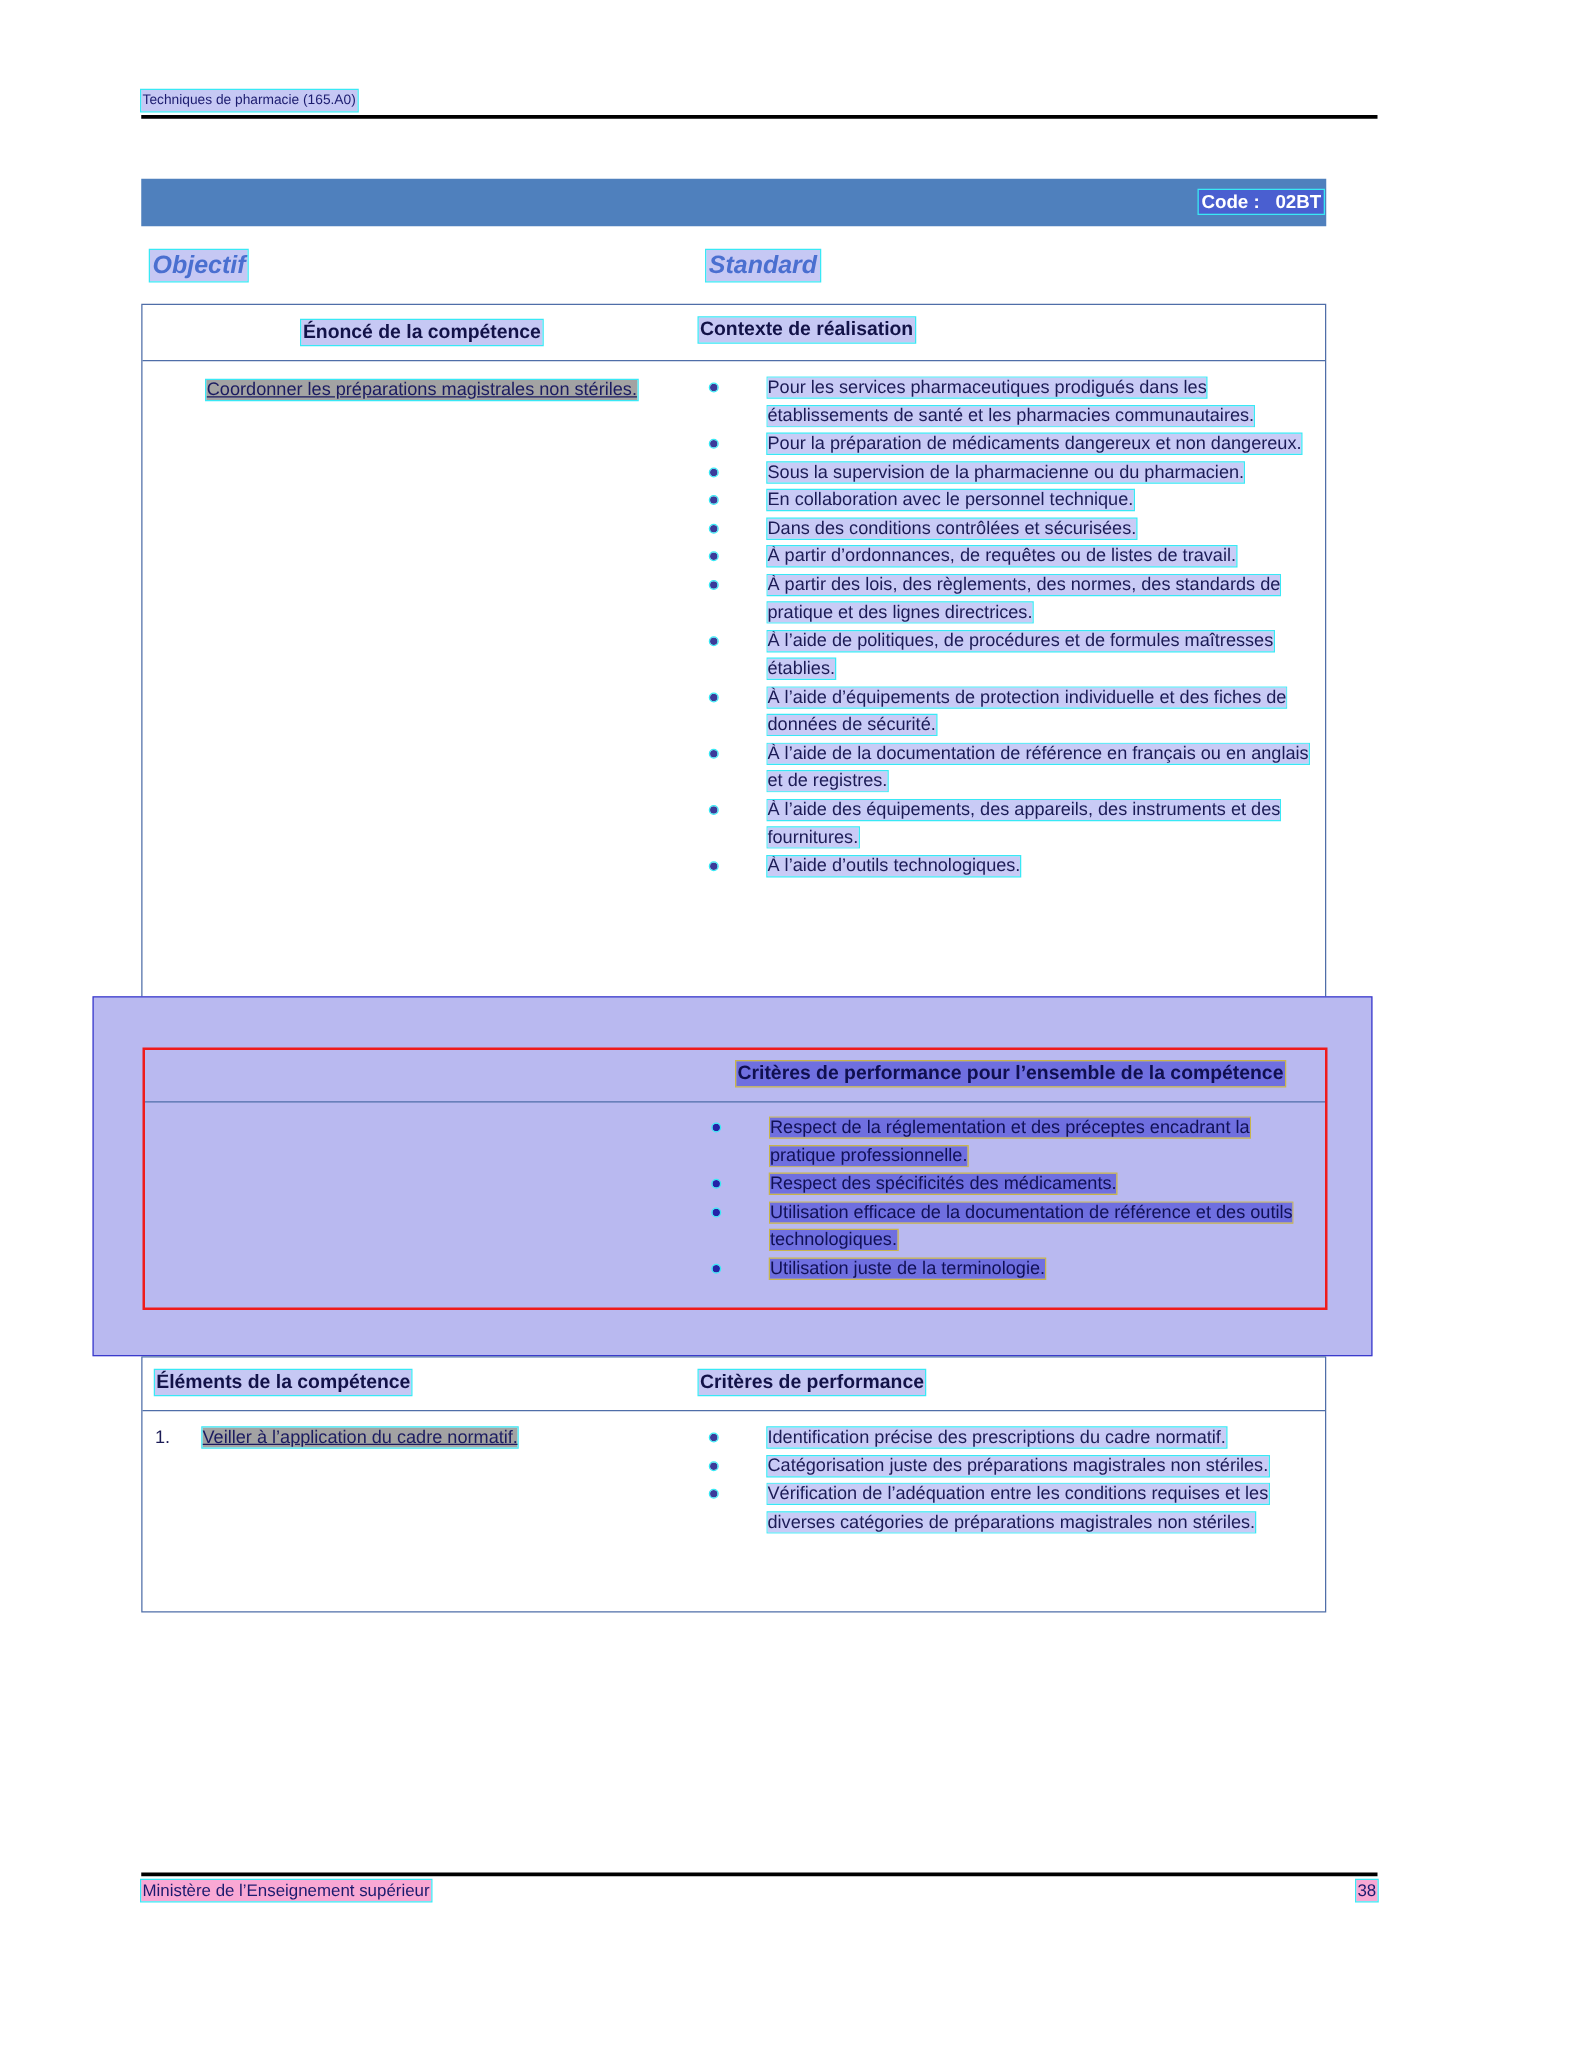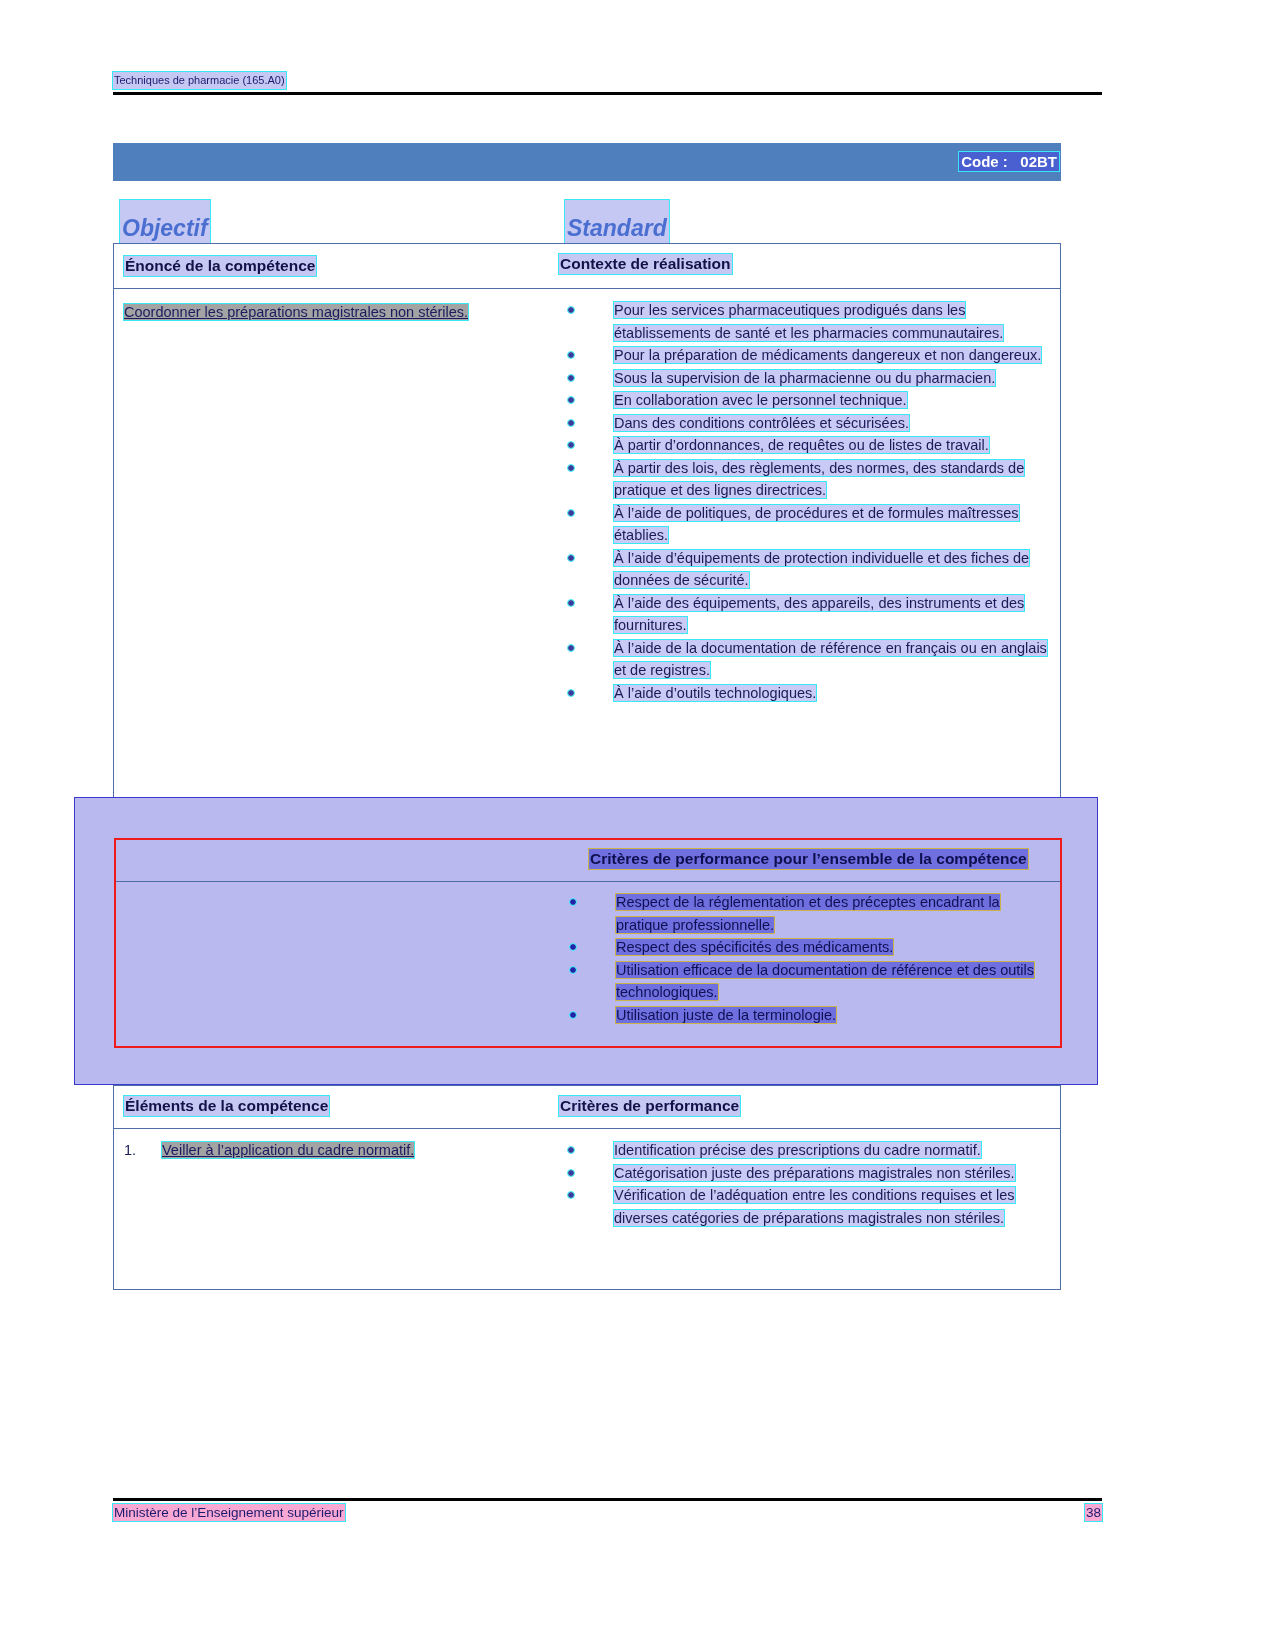--- a/index.html
+++ b/index.html
@@ -58,28 +58,28 @@
 
   
   .objstd {
     position: absolute;
     left: 113px; top: 200px;
     width: 948px; height: 26px;
   }
   .objstd .lbl {
     position: absolute;
     top: 0;
-    font-size: 23px;
+    font-size: 20px;
     font-style: italic;
     font-weight: bold;
     color: #4a6fd0;
     background: #c6c8f4;
     outline: 1.5px solid #39e8f5;
     line-height: 25px;
-    padding: 16px 2px;
+    padding: 0 2px;
     white-space: nowrap;
     text-align: right;
   }
   .objstd .lbl-objectif { left: 7px; }
   .objstd .lbl-standard { left: 452px; }
 
   
   .tbl {
     position: absolute;
     left: 113px;
@@ -142,21 +142,21 @@
   }
 
   .num-item { position: relative; padding-left: 38px; }
   .num-item .num {
     position: absolute; left: 0; top: 0;
     font-size: 14.5px; line-height: 22.5px;
   }
 
   
   #table-objectif { top: 243px; height: 565px; }
-  #table-objectif .col-left { padding-top: 12px; }
+  #table-objectif .col-left { padding-top: 12px; text-align: center; }
 
   
   .selection-wrap {
     position: absolute;
     left: 74px; top: 797px;
     width: 1024px; height: 288px;
     background: #b9b9f0;
     border: 1.5px solid #3a3acc;
   }
   #table-criteres {
@@ -245,22 +245,22 @@
       <ul class="blist">
         <li><span class="bul"></span><span class="txt">Pour les services pharmaceutiques prodigués dans les établissements de santé et les pharmacies communautaires.</span></li>
         <li><span class="bul"></span><span class="txt">Pour la préparation de médicaments dangereux et non dangereux.</span></li>
         <li><span class="bul"></span><span class="txt">Sous la supervision de la pharmacienne ou du pharmacien.</span></li>
         <li><span class="bul"></span><span class="txt">En collaboration avec le personnel technique.</span></li>
         <li><span class="bul"></span><span class="txt">Dans des conditions contrôlées et sécurisées.</span></li>
         <li><span class="bul"></span><span class="txt">À partir d’ordonnances, de requêtes ou de listes de travail.</span></li>
         <li><span class="bul"></span><span class="txt">À partir des lois, des règlements, des normes, des standards de pratique et des lignes directrices.</span></li>
         <li><span class="bul"></span><span class="txt">À l’aide de politiques, de procédures et de formules maîtresses établies.</span></li>
         <li><span class="bul"></span><span class="txt">À l’aide d’équipements de protection individuelle et des fiches de données de sécurité.</span></li>
+        <li><span class="bul"></span><span class="txt">À l’aide de la documentation de référence en français ou en anglais et de registres.</span></li>
         <li><span class="bul"></span><span class="txt">À l’aide des équipements, des appareils, des instruments et des fournitures.</span></li>
-        <li><span class="bul"></span><span class="txt">À l’aide de la documentation de référence en français ou en anglais et de registres.</span></li>
         <li><span class="bul"></span><span class="txt">À l’aide d’outils technologiques.</span></li>
       </ul>
     </div>
   </div>
 </div>
 
 <div class="selection-wrap">
   <div id="table-criteres" class="tbl">
     <div class="tbl-row head">
       <div class="col-left"></div>

